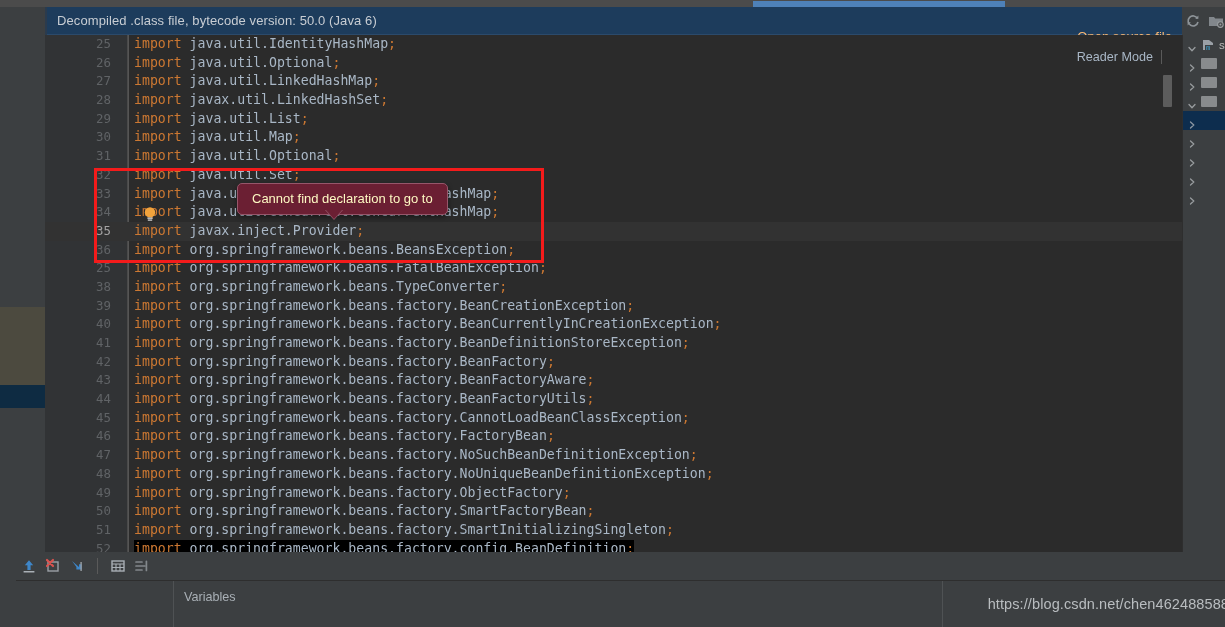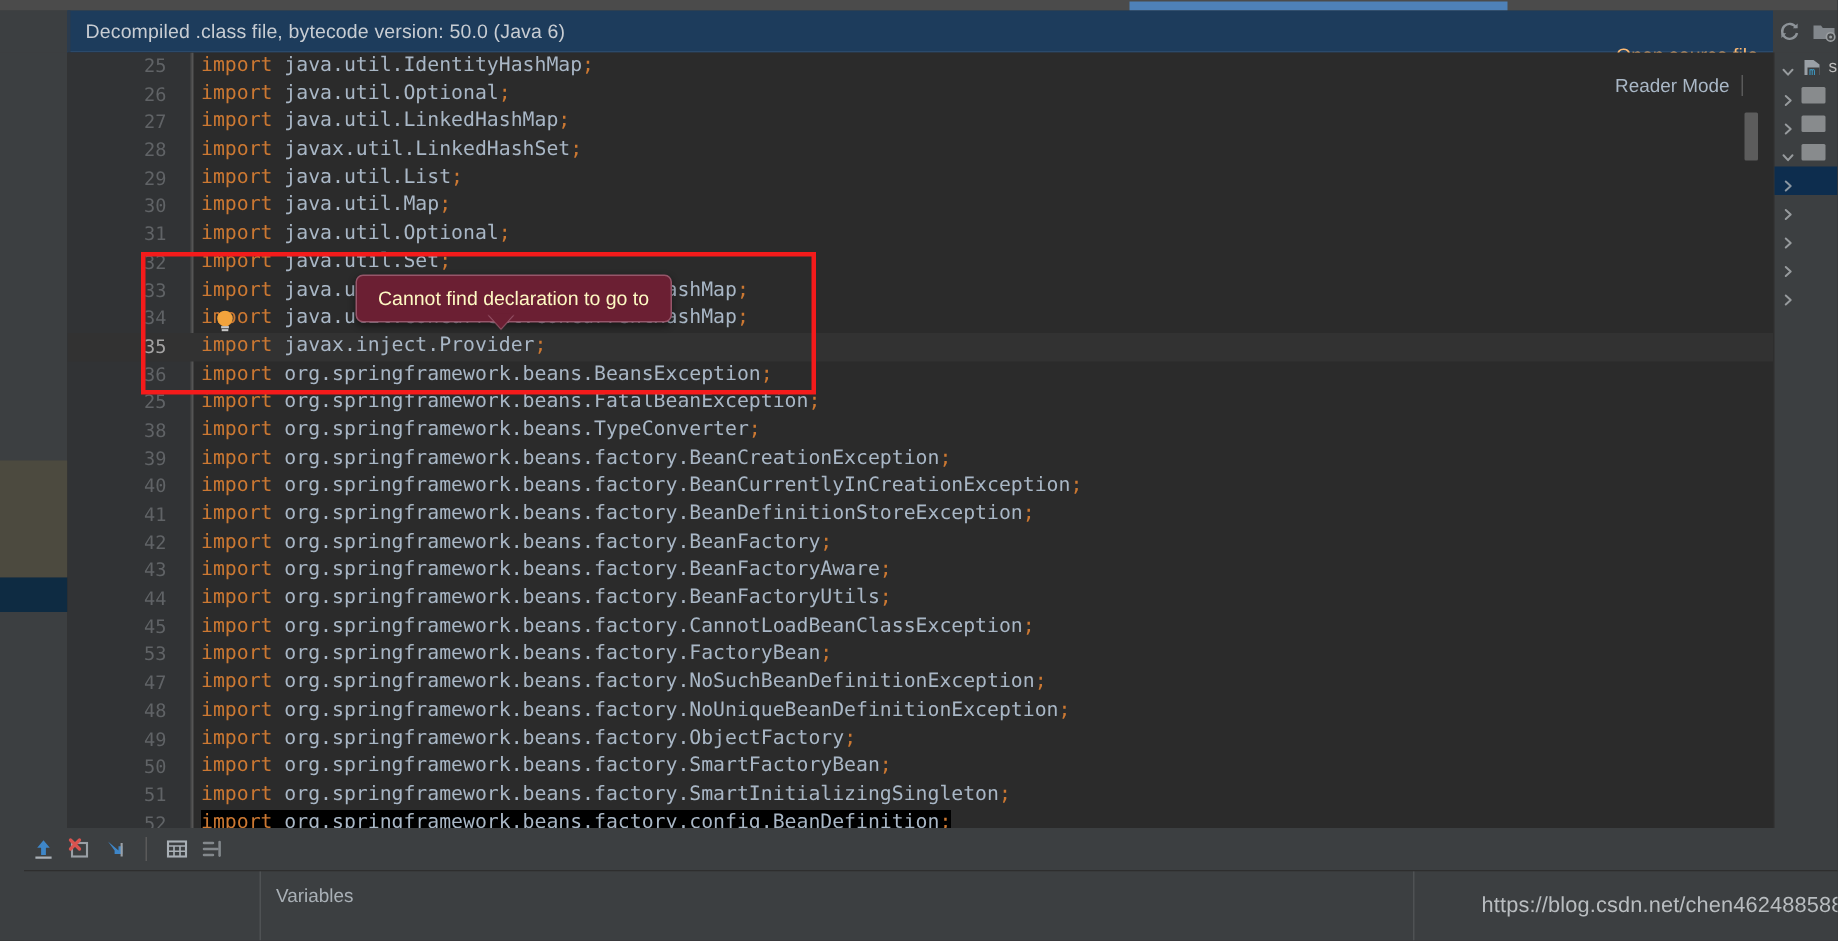--- a/index.html
+++ b/index.html
@@ -294,21 +294,21 @@
         </div>
         <div class="row">
           <span class="lineno">44</span>
           <span class="ltext"><span class="kw">import</span><span class="pkg"> org.springframework.beans.factory.BeanFactoryUtils</span><span class="semi">;</span></span>
         </div>
         <div class="row">
           <span class="lineno">45</span>
           <span class="ltext"><span class="kw">import</span><span class="pkg"> org.springframework.beans.factory.CannotLoadBeanClassException</span><span class="semi">;</span></span>
         </div>
         <div class="row">
-          <span class="lineno">53</span>
+          <span class="lineno">46</span>
           <span class="ltext"><span class="kw">import</span><span class="pkg"> org.springframework.beans.factory.FactoryBean</span><span class="semi">;</span></span>
         </div>
         <div class="row">
           <span class="lineno">47</span>
           <span class="ltext"><span class="kw">import</span><span class="pkg"> org.springframework.beans.factory.NoSuchBeanDefinitionException</span><span class="semi">;</span></span>
         </div>
         <div class="row">
           <span class="lineno">48</span>
           <span class="ltext"><span class="kw">import</span><span class="pkg"> org.springframework.beans.factory.NoUniqueBeanDefinitionException</span><span class="semi">;</span></span>
         </div>

